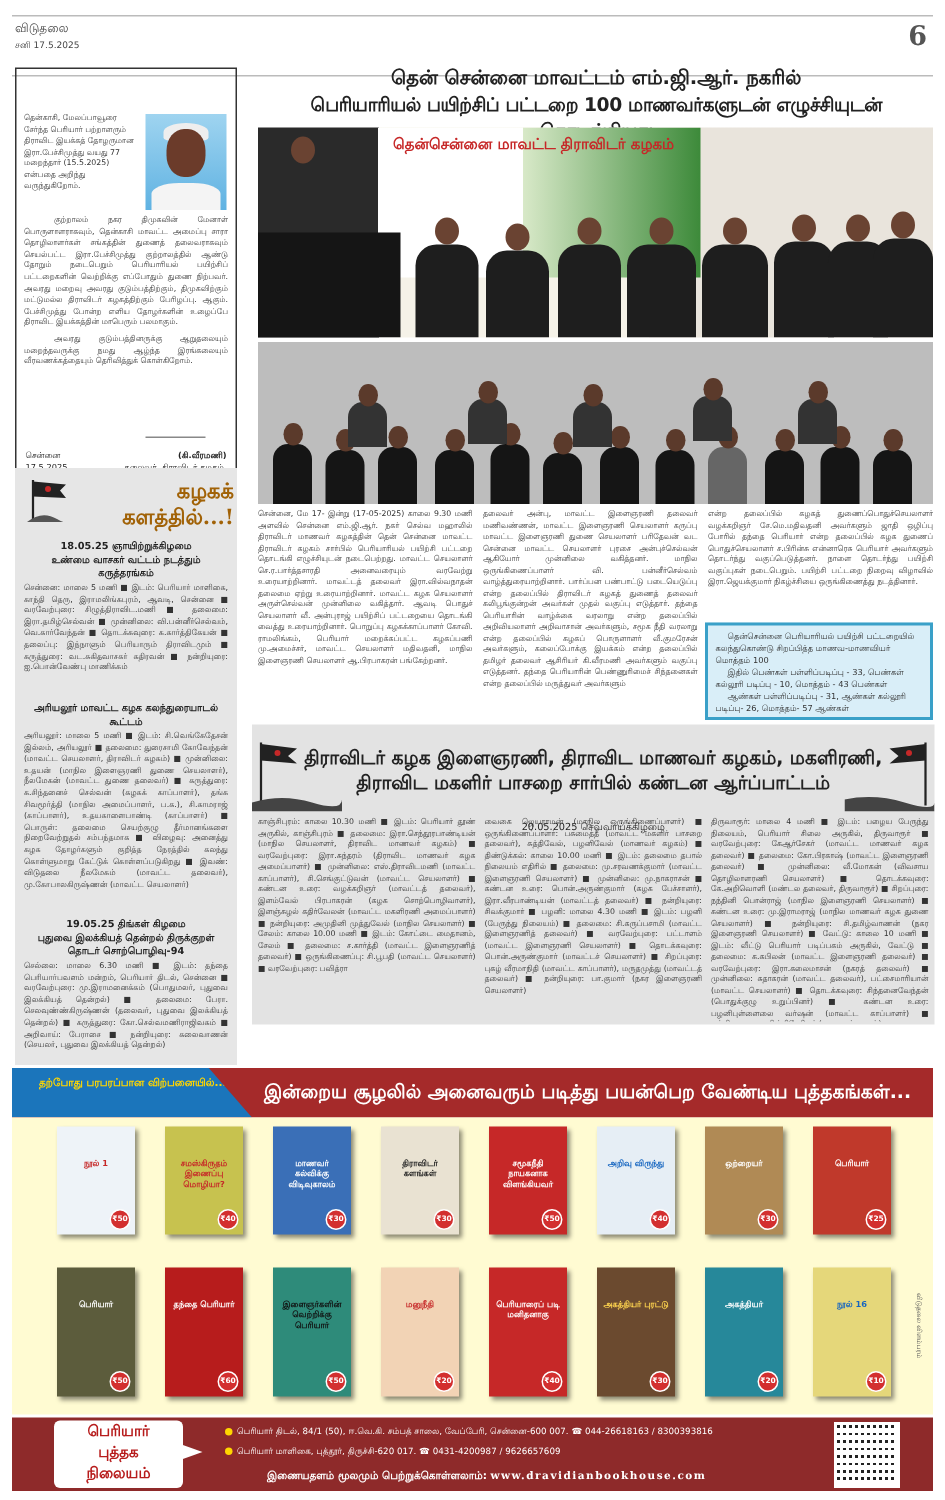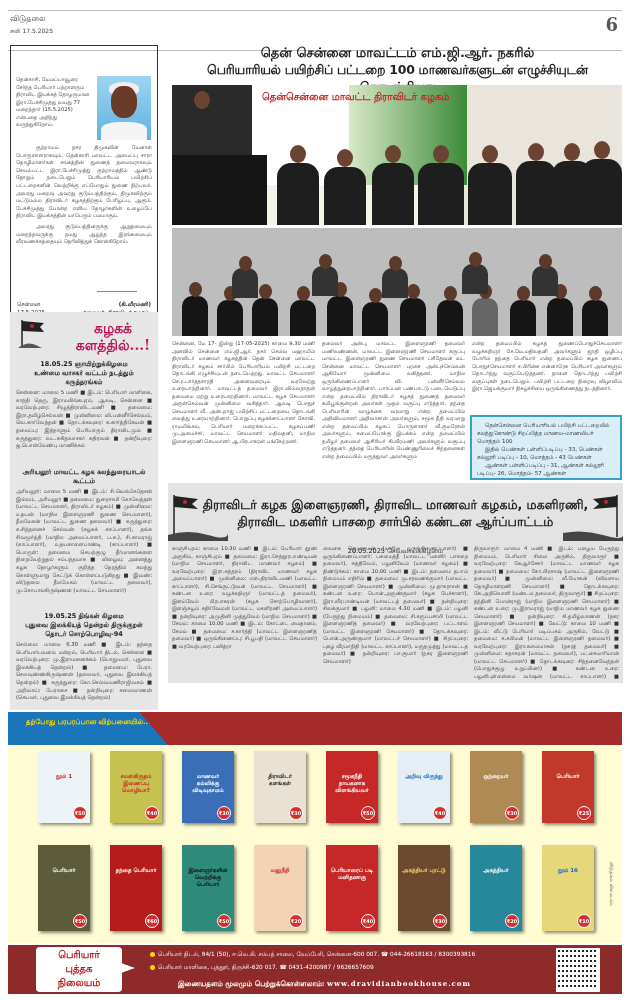--- a/index.html
+++ b/index.html
@@ -17,21 +17,21 @@
   .obit .photo .hair { position: absolute; left: 12px; top: 6px; width: 30px; height: 12px; background: #eee; border-radius: 50% 50% 20% 20%; }
   .obit .photo .shirt { position: absolute; left: 4px; bottom: 0; width: 46px; height: 18px; background: #f4f4f4; border-radius: 40% 40% 0 0; }
   .obit .body { position: absolute; left: 5px; top: 30px; width: 78px; font-size: 5.2px; line-height: 7.5px; color: #333; }
   .obit .body2 { position: absolute; left: 5px; top: 98px; right: 5px; font-size: 5.2px; line-height: 7.6px; color: #333; text-align: justify; }
   .obit .sig { position: absolute; right: 20px; top: 232px; width: 40px; height: 14px; border-bottom: 1px solid #888; font-size: 6px; color:#777; font-style: italic; }
   .obit .place { position: absolute; left: 6px; top: 254px; font-size: 5.5px; line-height: 8px; }
   .obit .name { position: absolute; right: 6px; top: 254px; font-size: 5.5px; line-height: 8px; text-align: right; }
 
   .kala { position: absolute; left: 10px; top: 312px; width: 148px; height: 398px; background: #e6e6e6; }
   .kala .flag { position: absolute; left: 8px; top: 6px; width: 30px; height: 30px; }
-  .kala .title { position: absolute; left: 60px; top: 8px; width: 86px; text-align: center; font-size: 14px; font-weight: bold; line-height: 17px; color: #be185d; font-family: "DejaVu Serif", serif; }
+  .kala .title { position: absolute; left: 60px; top: 8px; width: 86px; text-align: right; font-size: 14px; font-weight: bold; line-height: 17px; color: #a16207; font-family: "DejaVu Serif", serif; }
   .kala .sec { position: absolute; left: 6px; right: 6px; font-size: 5.3px; line-height: 7.6px; color: #333; text-align: justify; }
   .kala .h { text-align: center; font-weight: bold; font-size: 6.5px; line-height: 9px; color: #222; }
 
   
   .headline1 { position: absolute; left: 170px; top: 45px; width: 455px; text-align: center; font-size: 13px; font-weight: bold; color: #222; }
   .headline2 { position: absolute; left: 170px; top: 62px; width: 455px; text-align: center; font-size: 12.5px; font-weight: bold; color: #222; letter-spacing: -0.3px; }
   .photo1 { position: absolute; left: 172px; top: 85px; width: 450px; height: 140px; background: linear-gradient(90deg,#2a2a2a 0 18%, #f5f2e8 18% 58%, #e9e4dc 58% 100%); overflow: hidden; }
   .photo1 .banner { position: absolute; left: 80px; top: 0; width: 215px; height: 100px; background: linear-gradient(90deg,#fff 0 45%, #d8e9c8 45%, #3d8a3a 100%); }
   .photo1 .bannertext { position: absolute; left: 90px; top: 6px; font-size: 10px; color: #c62828; font-weight: bold; }
   .photo1 .bannertext2 { position: absolute; left: 120px; top: 50px; font-size: 13px; color: #1565c0; font-weight: bold; }
@@ -227,20 +227,21 @@
   <div class="col" style="left:4px;height:136px;overflow:hidden">காஞ்சிபுரம்: காலை 10.30 மணி ■ இடம்: பெரியார் தூண் அருகில், காஞ்சிபுரம் ■ தலைமை: இரா.செந்தூரபாண்டியன் (மாநில செயலாளர், திராவிட மாணவர் கழகம்) ■ வரவேற்புரை: இரா.சுந்தரம் (திராவிட மாணவர் கழக அமைப்பாளர்) ■ முன்னிலை: எஸ்.திராவிடமணி (மாவட்ட காப்பாளர்), சி.செங்குட்டுவன் (மாவட்ட செயலாளர்) ■ கண்டன உரை: வழக்கறிஞர் (மாவட்டத் தலைவர்), இளம்வேல் பிரபாகரன் (கழக சொற்பொழிவாளர்), இளஞ்சுழல் கதிர்வேலன் (மாவட்ட மகளிரணி அமைப்பாளர்) ■ நன்றியுரை: அமுதினி முத்துவேல் (மாநில செயலாளர்) ■ சேலம்: காலை 10.00 மணி ■ இடம்: கோட்டை மைதானம், சேலம் ■ தலைமை: ச.கார்த்தி (மாவட்ட இளைஞரணித் தலைவர்) ■ ஒருங்கிணைப்பு: சி.பூபதி (மாவட்ட செயலாளர்) ■ வரவேற்புரை: பவித்ரா</div>
   <div class="col" style="left:155px;height:136px;overflow:hidden">வைகை ஜெயராமன் (மாநில ஒருங்கிணைப்பாளர்) ■ ஒருங்கிணைப்பாளர்: பசுமைத்தீ (மாவட்ட மகளிர் பாசறை தலைவர்), சுத்திவேல், பழனிவேல் (மாணவர் கழகம்) ■ திண்டுக்கல்: காலை 10.00 மணி ■ இடம்: தலைமை தபால் நிலையம் எதிரில் ■ தலைமை: மு.சரவணக்குமார் (மாவட்ட இளைஞரணி செயலாளர்) ■ முன்னிலை: மு.நாகராசன் ■ கண்டன உரை: பொன்.அருண்குமார் (கழக பேச்சாளர்), இரா.வீரபாண்டியன் (மாவட்டத் தலைவர்) ■ நன்றியுரை: சிவக்குமார் ■ பழனி: மாலை 4.30 மணி ■ இடம்: பழனி (பேருந்து நிலையம்) ■ தலைமை: சி.கருப்பசாமி (மாவட்ட இளைஞரணித் தலைவர்) ■ வரவேற்புரை: பட்டாளம் (மாவட்ட இளைஞரணி செயலாளர்) ■ தொடக்கவுரை: பொன்.அருண்குமார் (மாவட்டச் செயலாளர்) ■ சிறப்புரை: புகழ் வீரமாநிதி (மாவட்ட காப்பாளர்), மருதமுத்து (மாவட்டத் தலைவர்) ■ நன்றியுரை: பா.குமார் (நகர இளைஞரணி செயலாளர்)</div>
   <div class="col" style="left:306px;height:136px;overflow:hidden">திருவாரூர்: மாலை 4 மணி ■ இடம்: பழைய பேருந்து நிலையம், பெரியார் சிலை அருகில், திருவாரூர் ■ வரவேற்புரை: கேஆர்சேகர் (மாவட்ட மாணவர் கழக தலைவர்) ■ தலைமை: கோ.பிரகாஷ் (மாவட்ட இளைஞரணி தலைவர்) ■ முன்னிலை: வீ.மோகன் (விவசாய தொழிலாளரணி செயலாளர்) ■ தொடக்கவுரை: கே.அறிவொளி (மண்டல தலைவர், திருவாரூர்) ■ சிறப்புரை: நந்தினி பொன்ராஜ் (மாநில இளைஞரணி செயலாளர்) ■ கண்டன உரை: மு.இராமராஜ் (மாநில மாணவர் கழக துணை செயலாளர்) ■ நன்றியுரை: சி.தமிழ்வாணன் (நகர இளைஞரணி செயலாளர்) ■ வேட்டு: காலை 10 மணி ■ இடம்: வீட்டு பெரியார் படிப்பகம் அருகில், வேட்டு ■ தலைமை: க.கபிலன் (மாவட்ட இளைஞரணி தலைவர்) ■ வரவேற்புரை: இரா.கலைமாசன் (நகரத் தலைவர்) ■ முன்னிலை: சுதாகரன் (மாவட்ட தலைவர்), பட்சைமாரியான் (மாவட்ட செயலாளர்) ■ தொடக்கவுரை: சிந்தனைவேந்தன் (பொதுக்குழு உறுப்பினர்) ■ கண்டன உரை: பழனிபுள்ளைலை வர்ஷன் (மாவட்ட காப்பாளர்) ■ நன்றியுரை: க.குறிஞ்சிகேசியர் (மாணவர் கழகம்)</div>
 </div>
 
 <div class="ad">
   <div class="bar"></div>
   <div class="bluetab">
       <span>தற்போது பரபரப்பான விற்பனையில்...</span>
     </div>
+  <div class="bartitle">இன்றைய சூழலில் அனைவரும் படித்து பயன்பெற வேண்டிய புத்தகங்கள்...</div>
 
   <div class="books" id="bookgrid">
       <div class="book" style="left: 30px; top: 6px; background: rgb(238, 243, 248);">
         <div class="bt" style="top: 22px; color: rgb(198, 40, 40);">நூல் 1</div>
         <div class="price" style="right: 3px; bottom: 3px;">₹50</div>
       </div>
       <div class="book" style="left: 102px; top: 6px; background: rgb(199, 194, 79);">
         <div class="bt" style="top: 22px; color: rgb(198, 40, 40);">சமஸ்கிருதம் இணைப்பு மொழியா?</div>
         <div class="price" style="right: 3px; bottom: 3px;">₹40</div>
       </div>

